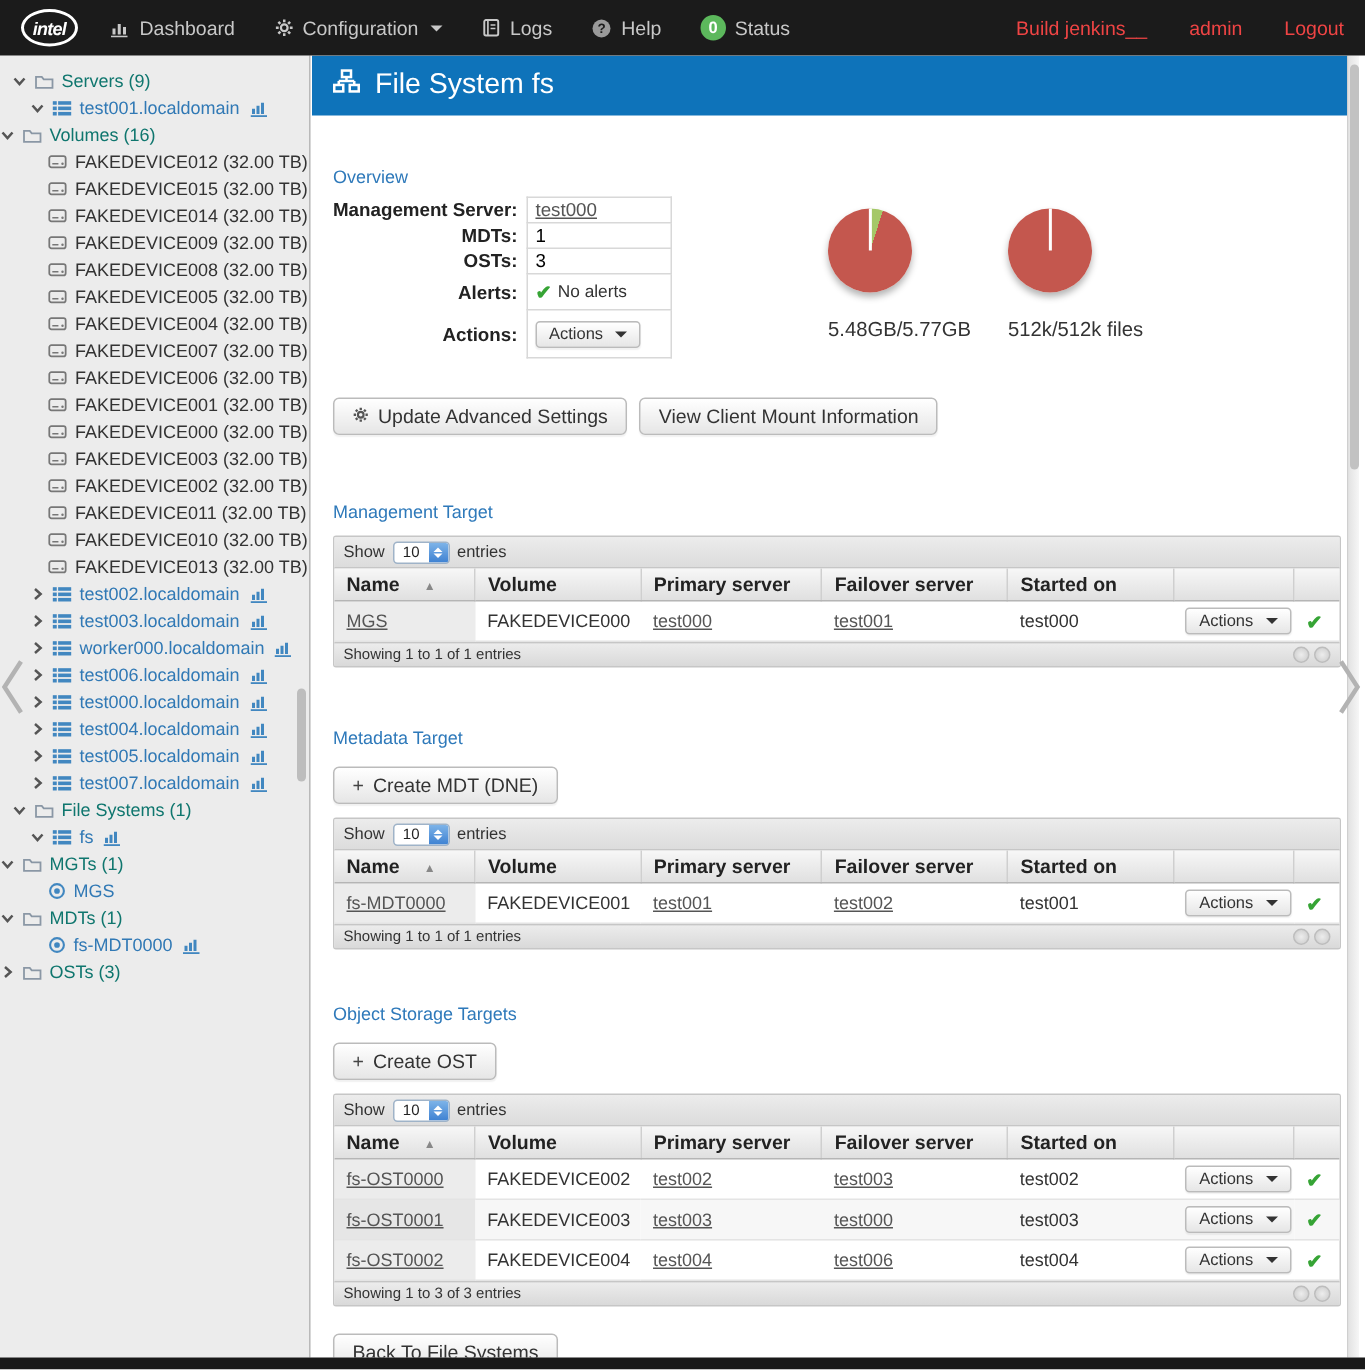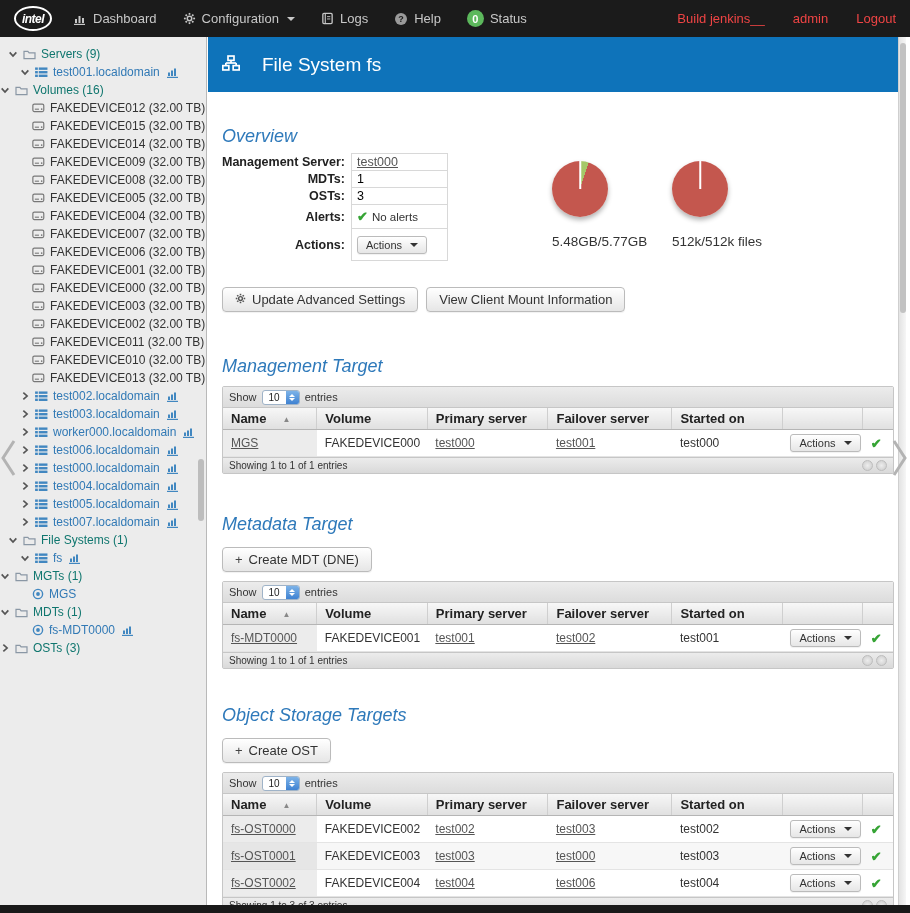--- a/index.html
+++ b/index.html
@@ -47,24 +47,24 @@
   .tree-row .lbl { color:#0f766e; }
   .tree-row[data-link="y"] .lbl { color:#3179b5; }
   .tree-row[data-icon="drive"] .lbl { color:#333; }
   .tree-row .ic-chart { display:none; line-height:0; margin-left:2px; }
   .tree-row[data-chart="y"] .ic-chart { display:block; }
   .side-scroll-thumb { position:absolute; right:2px; top:422px; width:6px; height:62px;
     background:#bdbdbd; border-radius:3px; }
 
   
   .main { position:absolute; top:37px; left:208px; right:12px; bottom:8px; background:#fff; overflow:hidden; }
-  .main-header { height:55px; background:#0e73ba; color:#fff; display:flex; align-items:center;
-    gap:22px; padding:0 14px; font-size:19px; }
+  .main-header { height:40px; background:#0e73ba; color:#fff; display:flex; align-items:center;
+    gap:10px; padding:0 14px; font-size:19px; }
   .content { padding:0 14px; }
-  h2.sect { color:#2e79ba; font-size:18px; font-weight:500;font-style:italic; }
+  h2.sect { color:#2e79ba; font-size:12px; font-weight:500; }
 
   
   .overview-row { position:relative; height:118px; margin-top:6px; }
   .ov-table { border-collapse:collapse; font-size:12.5px; }
   .ov-table th { text-align:right; font-weight:bold; color:#222; padding:1px 6px 1px 0; white-space:nowrap; vertical-align:middle; }
   .ov-table td { border:1px solid #d8d8d8; background:#fff; width:96px; padding:1px 5px; vertical-align:middle; }
   .ov-table a { color:#555; }
   .check { color:#36a435; font-size:13px; font-weight:bold; margin-right:4px; }
   .alert-ok { font-size:11.5px; color:#333; display:flex; align-items:center; }
   .btn { display:inline-flex; align-items:center; gap:6px; background:linear-gradient(#ffffff,#e6e6e6);

